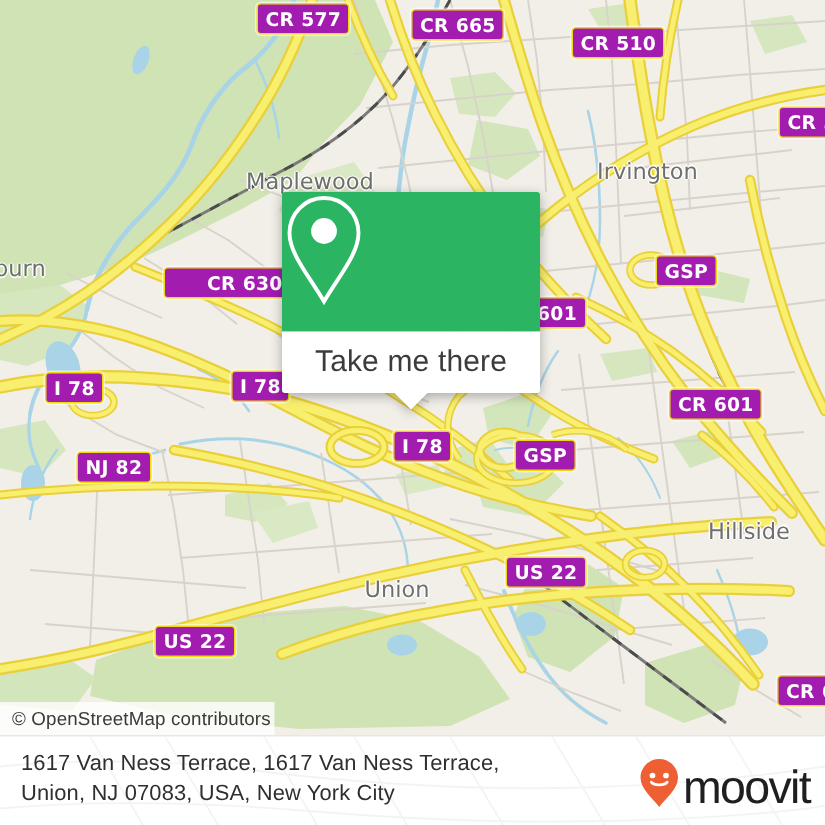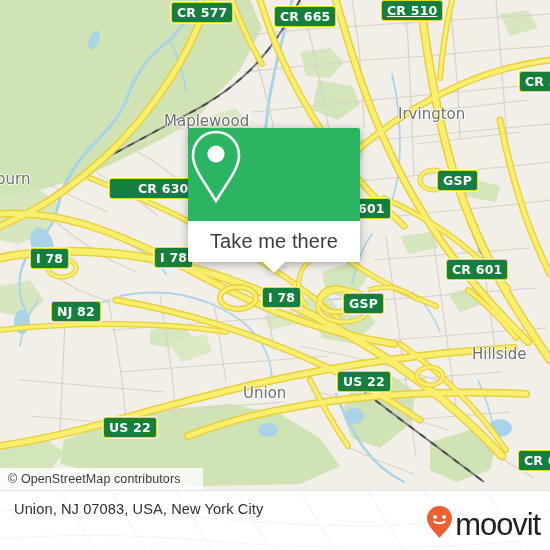--- a/index.html
+++ b/index.html
@@ -16,21 +16,21 @@
     position:absolute;left:0;top:0;width:550px;height:490px;
     background:#f2efe9;
     overflow:hidden;
   }
   .map svg{position:absolute;left:0;top:0;}
 
   
   .attribution{
     position:absolute;left:0;bottom:0;
     height:22px;line-height:22px;
-    padding:0 22px 0 8px;
+    padding:0 2px 0 8px;
     font-size:12.5px;color:#3a3a3a;
     background:rgba(255,255,255,0.78);
     white-space:nowrap;
     letter-spacing:0.1px;
   }
 
   
   .callout{
     position:absolute;left:188px;top:128px;
     width:172px;
@@ -92,21 +92,21 @@
     text-shadow:
       1px 0 0 rgba(255,255,255,.9),-1px 0 0 rgba(255,255,255,.9),
       0 1px 0 rgba(255,255,255,.9),0 -1px 0 rgba(255,255,255,.9);
     pointer-events:none;
   }
   .place{font-size:15px;color:#6f6f6f;}
 
   
   .shield{
     position:absolute;
-    background:#15803d;
+    background:#a21caf;
     border:1.6px solid #f0d90b;
     border-radius:3px;
     color:#fdfdfd;
     font-weight:bold;
     font-size:12.5px;
     line-height:15px;
     padding:1.5px 5px 2px 5px;
     white-space:nowrap;
     box-shadow:0 0 0 1px rgba(255,255,255,.55);
     letter-spacing:.2px;
@@ -318,21 +318,21 @@
     </svg>
 
     <div class="maplabel place" style="left:164px;top:112px;">Maplewood</div>
     <div class="maplabel place" style="left:398px;top:105px;">Irvington</div>
     <div class="maplabel place" style="left:-4px;top:170px;">burn</div>
     <div class="maplabel place" style="left:243px;top:384px;">Union</div>
     <div class="maplabel place" style="left:428px;top:345px;padding-left:44px;">Hillside</div>
 
     <div class="shield" style="left:171px;top:2px;">CR 577</div>
     <div class="shield" style="left:274px;top:6px;">CR 665</div>
-    <div class="shield" style="left:381px;top:0;text-decoration:underline;">CR 510</div>
+    <div class="shield" style="left:381px;top:18px;">CR 510</div>
     <div class="shield" style="left:519px;top:71px;">CR 50</div>
     <div class="shield" style="left:109px;top:178px;padding-left:28px;">CR 630</div>
     <div class="shield" style="left:437px;top:170px;">GSP</div>
     <div class="shield" style="left:352px;top:198px;">601</div>
     <div class="shield" style="left:30px;top:248px;">I 78</div>
     <div class="shield" style="left:154px;top:247px;">I 78</div>
     <div class="shield" style="left:446px;top:259px;">CR 601</div>
     <div class="shield" style="left:262px;top:287px;">I 78</div>
     <div class="shield" style="left:343px;top:293px;">GSP</div>
     <div class="shield" style="left:51px;top:301px;">NJ 82</div>
@@ -367,20 +367,21 @@
         <path d="M236,0 L272,60"></path>
           <path d="M300,0 L336,60"></path>
           <path d="M368,0 L404,60"></path>
         <path d="M424,0 L460,60"></path>
           <path d="M486,0 L522,60"></path>
         <path d="M0,20 C60,14 120,16 180,24 C250,32 320,36 390,34 C450,32 510,26 550,20"></path>
         <path d="M0,48 C70,42 140,44 210,50 C280,56 350,58 420,56 C480,54 530,50 550,46"></path>
       </g>
     </svg>
     <div class="footer-address">
+      <div>1617 Van Ness Terrace, 1617 Van Ness Terrace,</div>
       <div>Union, NJ 07083, USA, New York City</div>
     </div>
     <div class="brand">
       <span>
         <svg width="27" height="34" viewBox="0 0 27 34">
           <path d="M13.5 1 C6.6 1 1 6.6 1 13.5 C1 21 9 27 13.5 33 C18 27 26 21 26 13.5 C26 6.6 20.4 1 13.5 1 Z" fill="#ee5f33"></path>
           <circle cx="9" cy="12" r="1.9" fill="#ffffff"></circle>
           <circle cx="18" cy="12" r="1.9" fill="#ffffff"></circle>
           <path d="M8.2 16.4 C10 18.8 17 18.8 18.8 16.4" stroke="#ffffff" stroke-width="1.8" fill="none" stroke-linecap="round"></path>
         </svg>

